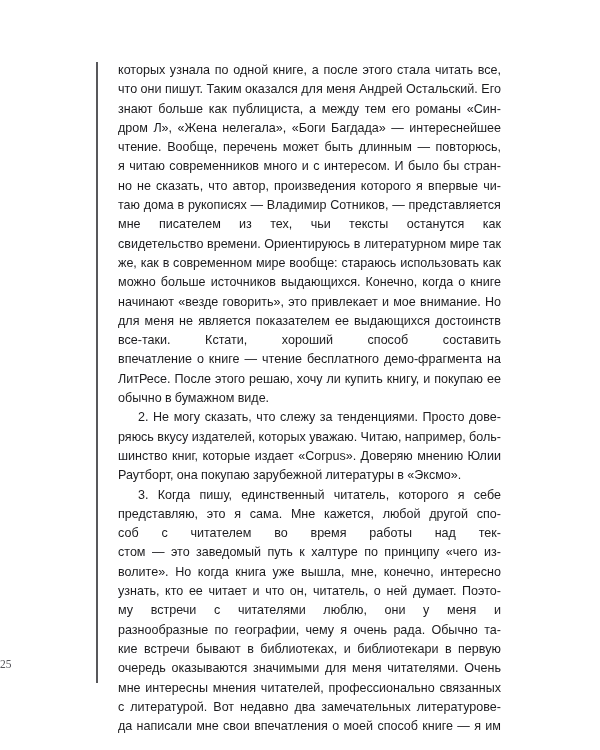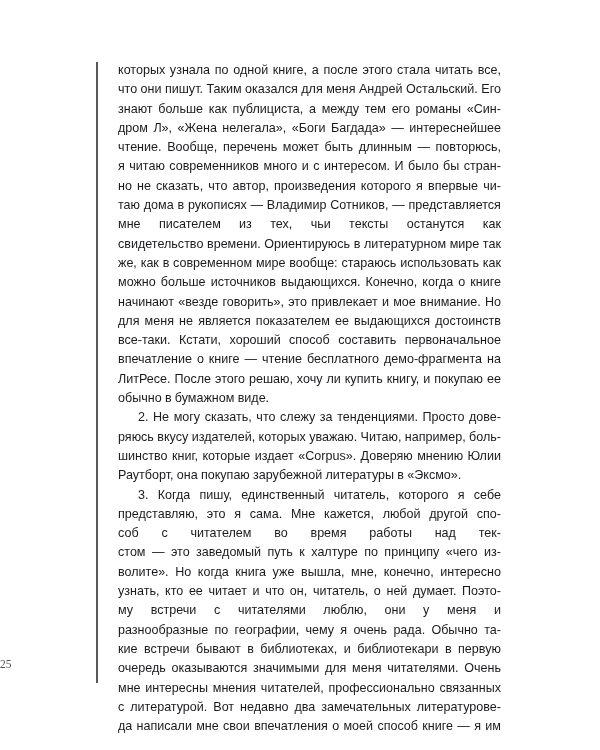--- a/index.html
+++ b/index.html
@@ -88,21 +88,21 @@
         <div class="line just"><span class="w">чтение.</span><span class="w">Вообще,</span><span class="w">перечень</span><span class="w">может</span><span class="w">быть</span><span class="w">длинным</span><span class="w">—</span><span class="w">повторюсь,</span></div>
         <div class="line just"><span class="w">я</span><span class="w">читаю</span><span class="w">современников</span><span class="w">много</span><span class="w">и</span><span class="w">с</span><span class="w">интересом.</span><span class="w">И</span><span class="w">было</span><span class="w">бы</span><span class="w">стран-</span></div>
         <div class="line just"><span class="w">но</span><span class="w">не</span><span class="w">сказать,</span><span class="w">что</span><span class="w">автор,</span><span class="w">произведения</span><span class="w">которого</span><span class="w">я</span><span class="w">впервые</span><span class="w">чи-</span></div>
         <div class="line just"><span class="w">таю</span><span class="w">дома</span><span class="w">в</span><span class="w">рукописях</span><span class="w">—</span><span class="w">Владимир</span><span class="w">Сотников,</span><span class="w">—</span><span class="w">представляется</span></div>
         <div class="line just"><span class="w">мне</span><span class="w">писателем</span><span class="w">из</span><span class="w">тех,</span><span class="w">чьи</span><span class="w">тексты</span><span class="w">останутся</span><span class="w">как</span></div>
         <div class="line just"><span class="w">свидетельство</span><span class="w">времени.</span><span class="w">Ориентируюсь</span><span class="w">в</span><span class="w">литературном</span><span class="w">мире</span><span class="w">так</span></div>
         <div class="line just"><span class="w">же,</span><span class="w">как</span><span class="w">в</span><span class="w">современном</span><span class="w">мире</span><span class="w">вообще:</span><span class="w">стараюсь</span><span class="w">использовать</span><span class="w">как</span></div>
         <div class="line just"><span class="w">можно</span><span class="w">больше</span><span class="w">источников</span><span class="w">выдающихся.</span><span class="w">Конечно,</span><span class="w">когда</span><span class="w">о</span><span class="w">книге</span></div>
         <div class="line just"><span class="w">начинают</span><span class="w">«везде</span><span class="w">говорить»,</span><span class="w">это</span><span class="w">привлекает</span><span class="w">и</span><span class="w">мое</span><span class="w">внимание.</span><span class="w">Но</span></div>
         <div class="line just"><span class="w">для</span><span class="w">меня</span><span class="w">не</span><span class="w">является</span><span class="w">показателем</span><span class="w">ее</span><span class="w">выдающихся</span><span class="w">достоинств</span></div>
-        <div class="line just"><span class="w">все-таки.</span><span class="w">Кстати,</span><span class="w">хороший</span><span class="w">способ</span><span class="w">составить</span><span class="w">первоначальное</span></div>
+        <div class="line just"><span class="w">все-таки.</span><span class="w">Кстати,</span><span class="w">хороший</span><span class="w">способ</span><span class="w">составить</span></div>
         <div class="line just"><span class="w">впечатление</span><span class="w">о</span><span class="w">книге</span><span class="w">—</span><span class="w">чтение</span><span class="w">бесплатного</span><span class="w">демо-фрагмента</span><span class="w">на</span></div>
         <div class="line just"><span class="w">ЛитРесе.</span><span class="w">После</span><span class="w">этого</span><span class="w">решаю,</span><span class="w">хочу</span><span class="w">ли</span><span class="w">купить</span><span class="w">книгу,</span><span class="w">и</span><span class="w">покупаю</span><span class="w">ее</span></div>
         <div class="line last"><span class="w">обычно</span><span class="w">в</span><span class="w">бумажном</span><span class="w">виде.</span></div>
       </div>
       <div class="para">
         <div class="line just indent"><span class="w">2.</span><span class="w">Не</span><span class="w">могу</span><span class="w">сказать,</span><span class="w">что</span><span class="w">слежу</span><span class="w">за</span><span class="w">тенденциями.</span><span class="w">Просто</span><span class="w">дове-</span></div>
         <div class="line just"><span class="w">ряюсь</span><span class="w">вкусу</span><span class="w">издателей,</span><span class="w">которых</span><span class="w">уважаю.</span><span class="w">Читаю,</span><span class="w">например,</span><span class="w">боль-</span></div>
         <div class="line just"><span class="w">шинство</span><span class="w">книг,</span><span class="w">которые</span><span class="w">издает</span><span class="w">«Corpus».</span><span class="w">Доверяю</span><span class="w">мнению</span><span class="w">Юлии</span></div>
         <div class="line last"><span class="w">Раутборт,</span><span class="w">она</span><span class="w">покупаю</span><span class="w">зарубежной</span><span class="w">литературы</span><span class="w">в</span><span class="w">«Эксмо».</span></div>
       </div>

